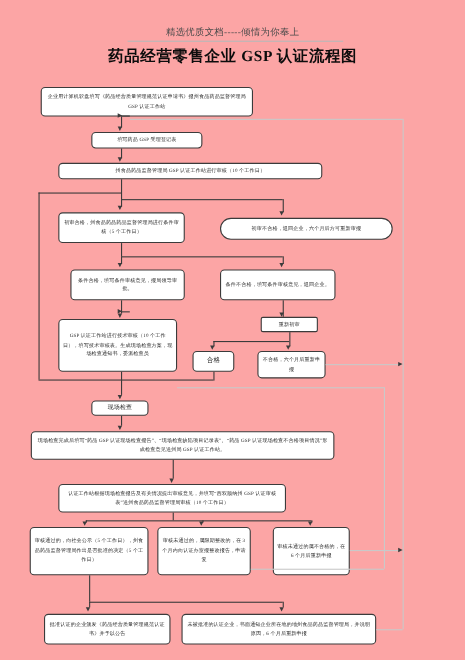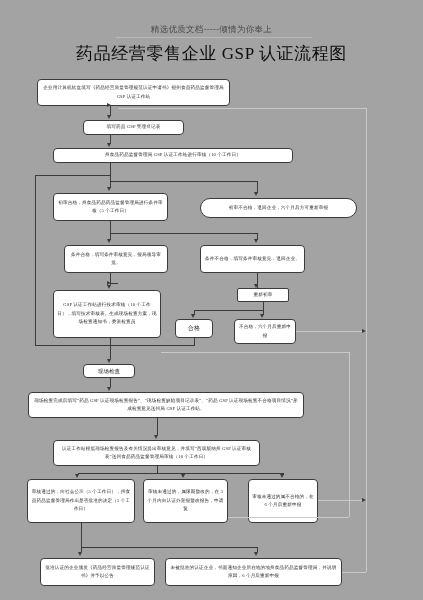--- a/index.html
+++ b/index.html
@@ -7,21 +7,21 @@
   body{
     font-family:"Liberation Serif","DejaVu Serif",serif;
     color:#111;
     -webkit-font-smoothing:antialiased;
   }
   #page{
     position:relative;
     width:423px;
     height:600px;
     overflow:hidden;
-    background:#a3a3a3;
+    background:#fca5a5;
   }
 
   
   .doc-header{
     position:absolute;
     left:0; top:24px;
     width:423px;
     text-align:center;
     font-size:8.5px;
     color:#4a4a4a;
@@ -33,22 +33,22 @@
     left:116px; top:37px;
     width:196px;
     height:1px;
     background:#b9b9b9;
   }
   .doc-title{
     position:absolute;
     left:0; top:42px;
     width:423px;
     text-align:center;
-    font-size:17px;
-    font-weight:normal;
+    font-size:14px;
+    font-weight:bold;
     letter-spacing:.6px;
     color:#0c0c0c;
   }
 
   
   .node{
     position:absolute;
     box-sizing:border-box;
     border:1px solid #3b3b3b;
     background:#fff;

